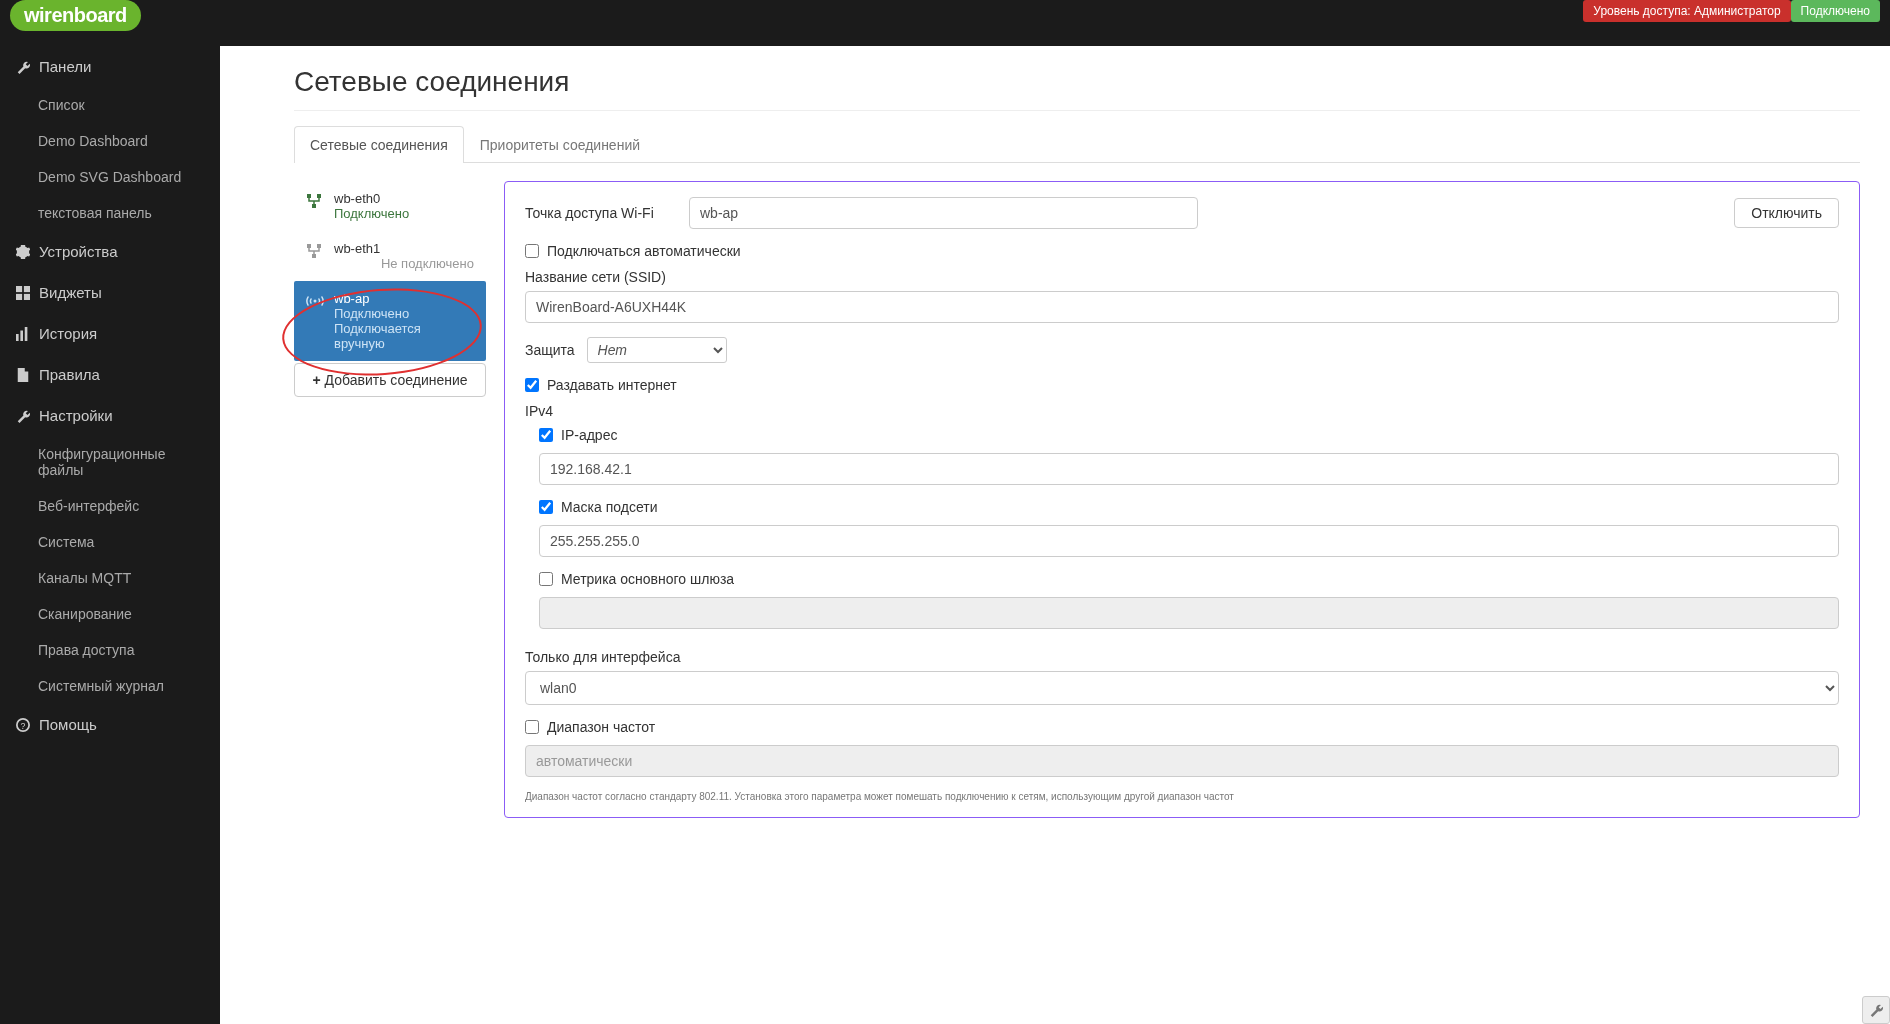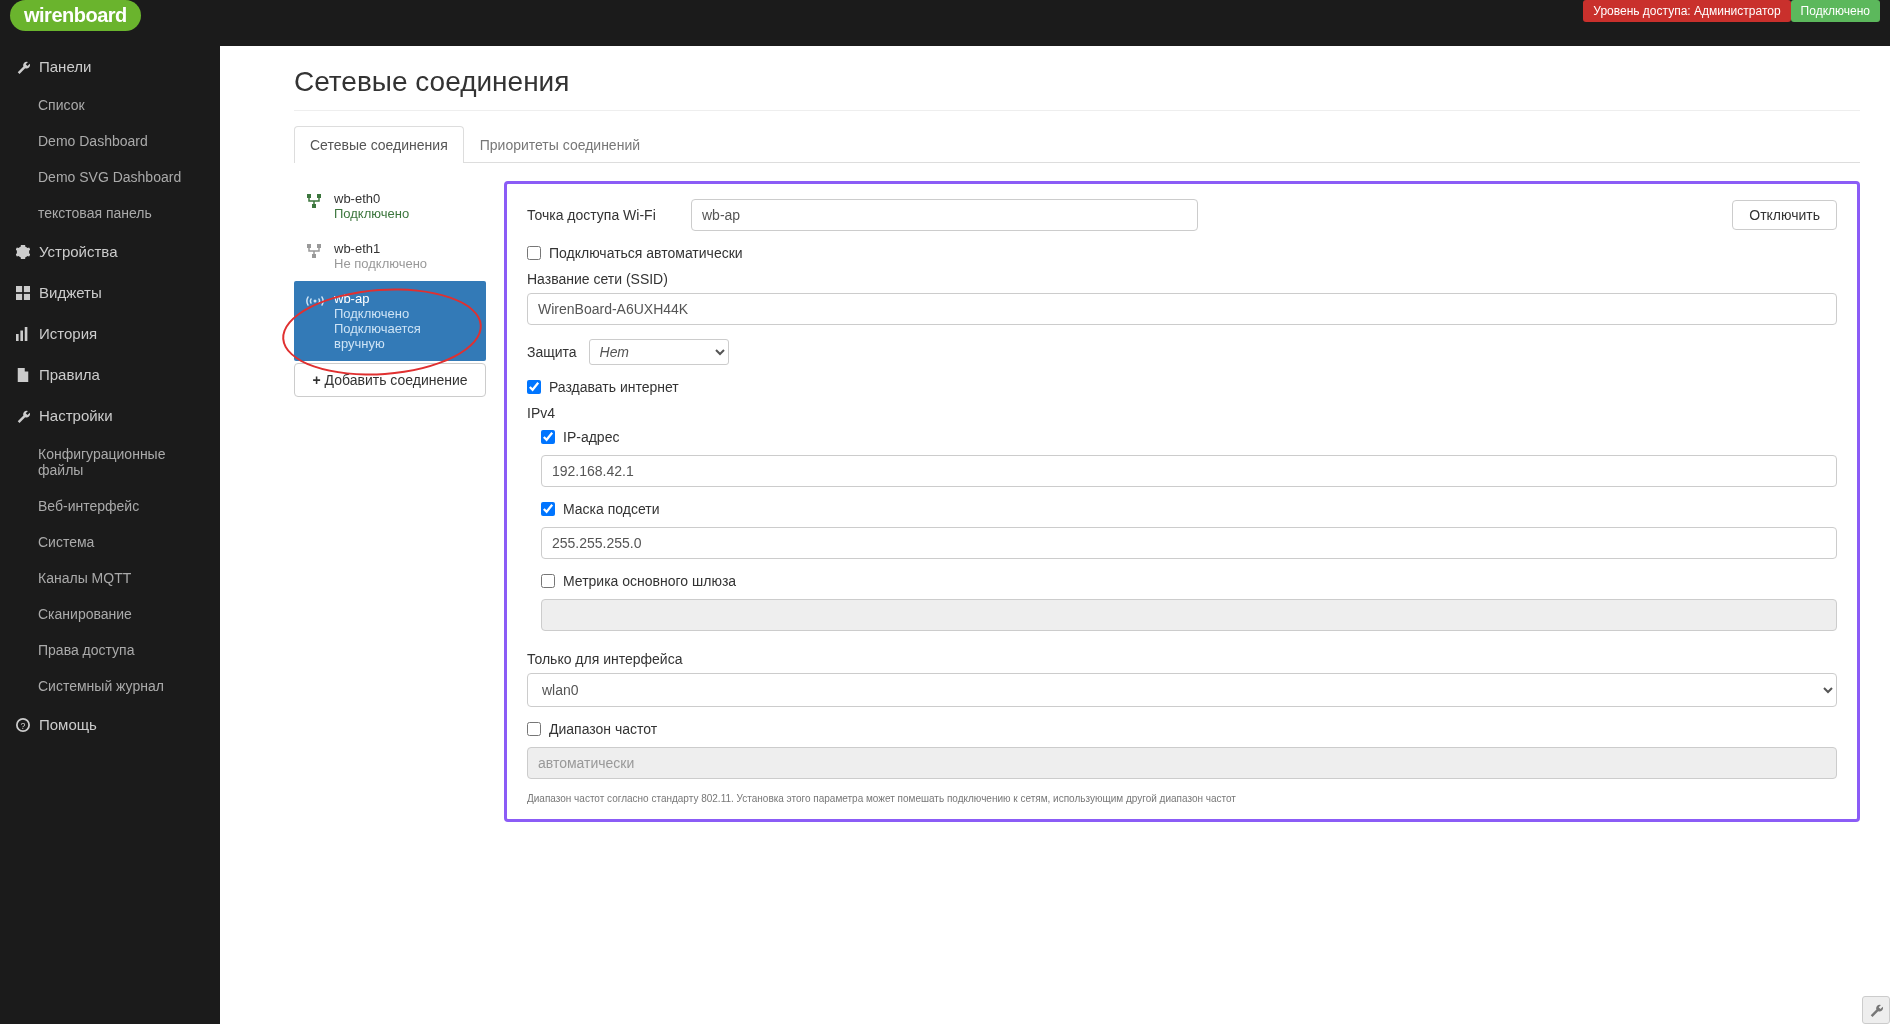--- a/index.html
+++ b/index.html
@@ -28,30 +28,30 @@
 .hr { border: 0; border-top: 1px solid #eee; margin-bottom: 15px; }
 
 
 .tabs { display: flex; border-bottom: 1px solid #ddd; margin-bottom: 18px; }
 .tab { padding: 10px 15px; color: #777; cursor: pointer; border: 1px solid transparent; border-bottom: none; margin-bottom: -1px; border-radius: 4px 4px 0 0; }
 .tab.active { color: #555; background: #fff; border-color: #ddd; border-bottom-color: #fff; }
 
 
 .content-row { display: flex; gap: 18px; }
 .conn-list-col { width: 192px; flex-shrink: 0; }
-.conn-detail-col { flex: 1; border: 3px solid #8b5cf6; border-radius: 4px; padding: 15px 20px; position: relative; }
+.conn-detail-col { flex: 1; border: 1px solid #8b5cf6; border-radius: 4px; padding: 15px 20px; position: relative; }
 
 
 .conn-item { padding: 10px 12px; display: flex; gap: 10px; cursor: pointer; border-radius: 2px; }
 .conn-item .ci-icon { width: 18px; flex-shrink: 0; margin-top: 2px; }
 .conn-item .ci-body { flex: 1; }
 .conn-item .ci-name { font-weight: normal; font-size: 13px; }
 .conn-item .ci-status { font-size: 13px; }
 .conn-item.green .ci-icon, .conn-item.green .ci-status { color: #3c763d; }
-.conn-item.gray .ci-icon, .conn-item.gray .ci-status { color: #999; }
+.conn-item.gray .ci-icon, .conn-item.gray .ci-status { color: #999; text-align: right; }
 .conn-item.selected { background: #337ab7; color: #fff; }
 .conn-item.selected .ci-icon, .conn-item.selected .ci-status { color: #cde3f5; }
 .conn-item.selected .ci-name { color: #fff; }
 .btn-add { width: 100%; padding: 8px 12px; background: #fff; border: 1px solid #ccc; border-radius: 4px; color: #333; font-size: 14px; cursor: pointer; display: flex; align-items: center; justify-content: center; gap: 4px; margin-top: 2px; }
 
 
 .annot { position: absolute; border: 2px solid #e03030; border-radius: 50%; pointer-events: none; }
 
 
 .form-top { display: flex; align-items: center; gap: 14px; margin-bottom: 14px; }

